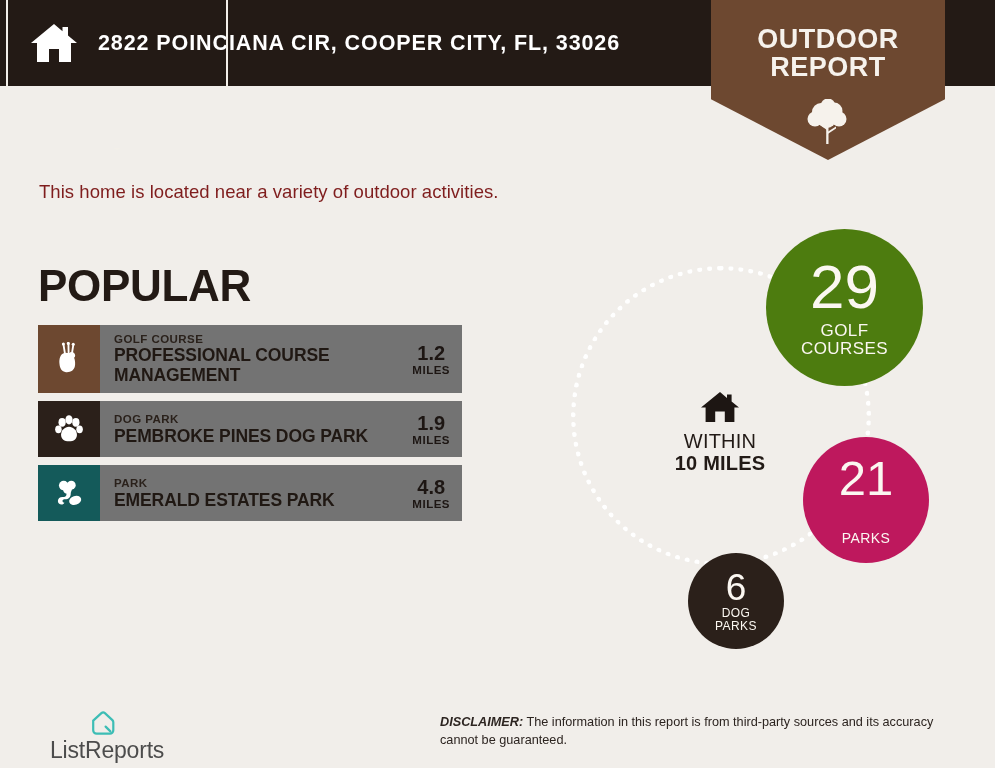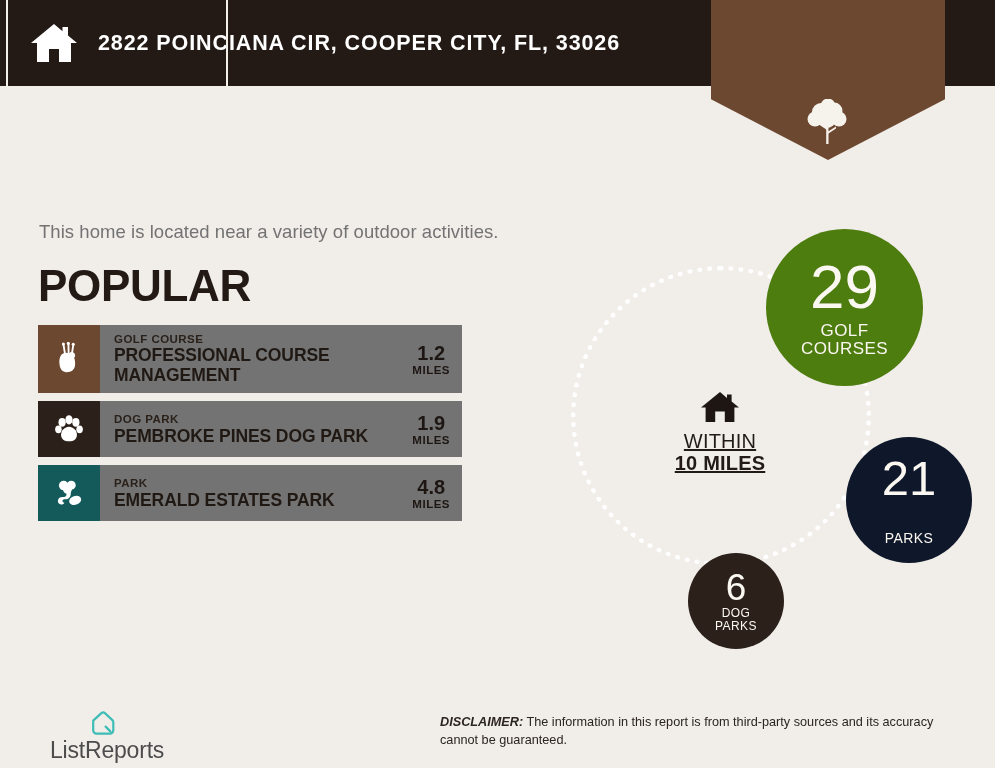--- a/index.html
+++ b/index.html
@@ -61,21 +61,21 @@
   .tree-ico { position:absolute; left:806px; top:99px; width:44px; height:46px; z-index:5; }
 
   
   .h1 {
     position:absolute; left:38px; top:122px;
     font-size:47px; font-weight:bold; letter-spacing:-0.6px;
     color:#231a15;
   }
   .sub {
     position:absolute; left:39px; top:181px;
-    font-size:18.5px; color:#737373; letter-spacing:0.05px;margin-top:40px;
+    font-size:18.5px; color:#7f1d1d; letter-spacing:0.05px;
   }
   .h2 {
     position:absolute; left:38px; top:261px;
     font-size:44px; font-weight:bold; letter-spacing:-0.3px;
     color:#231a15;
   }
 
   
   .rows { position:absolute; left:38px; top:325px; width:424px; }
   .row { display:flex; align-items:stretch; margin-bottom:8px; }
@@ -100,34 +100,34 @@
     border-radius:50%;
     border:5px dotted #ffffff;
     z-index:1;
   }
   .bubble {
     position:absolute; border-radius:50%; z-index:2;
     display:flex; flex-direction:column; align-items:center; justify-content:center;
     color:#fbf7f1; text-align:center;
   }
   .b-golf { left:766px; top:229px; width:157px; height:157px; background:#4d7c0f; }
-  .b-parks { left:846px; top:437px; width:126px; height:126px; background:#0f172a;gap:26px; }
+  .b-parks { left:803px; top:437px; width:126px; height:126px; background:#be185d;gap:26px; }
   .b-dog   { left:688px; top:553px; width:96px;  height:96px;  background:#2b201a; }
 
   .b-num { font-weight:normal; line-height:0.96; }
   .b-golf .b-num { font-size:62px; }
   .b-parks .b-num { font-size:49px; }
   .b-dog .b-num { font-size:37px; }
 
   .b-lab { font-weight:normal; line-height:1.06; letter-spacing:0.4px; }
   .b-golf .b-lab { font-size:17px; margin-top:5px; }
   .b-parks .b-lab { font-size:14px; margin-top:3px; }
   .b-dog .b-lab { font-size:12px; margin-top:2px; }
 
-  .within { position:absolute; left:640px; top:390px; width:160px; text-align:center; z-index:2;text-decoration:underline; }
+  .within { position:absolute; left:640px; top:390px; width:160px; text-align:center; z-index:2; }
   .within .ico { width:40px; height:34px; margin:0 auto 6px; display:block; }
   .within .l1 { font-size:20px; font-weight:normal; letter-spacing:0.2px; color:#221a16; line-height:1.12; }
   .within .l2 { font-size:20px; font-weight:bold; letter-spacing:0.2px; color:#221a16; line-height:1.12; }
 
   
   .logo { position:absolute; left:41px; top:710px; display:flex; align-items:center;flex-direction:column; }
   .logo .mark { width:27px; height:27px; flex:0 0 auto; }
   .logo .txt { margin-left:9px; font-size:23px; color:#4c4c4c; letter-spacing:-0.2px; }
   .disc {
     position:absolute; left:440px; top:713px; width:520px;
@@ -147,20 +147,24 @@
         <svg viewBox="0 0 48 44" width="48" height="44" aria-hidden="true">
           <path fill="#ffffff" d="M24 3 L1 22 L7 22 L7 41 L19 41 L19 28 L29 28 L29 41 L41 41 L41 22 L47 22 L38 14.6 L38 6 L32.5 6 L32.5 10.2 Z"></path>
         </svg>
       </span>
       <span class="addr">2822 POINCIANA CIR, COOPER CITY, FL, 33026</span>
     </div>
   </div>
 
   <div class="badge"></div>
   <div class="badge-liner"></div>
+  <div class="badge-txt">
+    <div>OUTDOOR</div>
+    <div>REPORT</div>
+  </div>
   <span class="tree-ico">
     <svg viewBox="0 0 44 46" width="44" height="46" aria-hidden="true">
       <g fill="#f6f2ec">
         <circle cx="15" cy="13" r="9"></circle>
         <circle cx="28" cy="12" r="8.5"></circle>
         <circle cx="22" cy="7" r="7.5"></circle>
         <circle cx="9" cy="20" r="7.5"></circle>
         <circle cx="33" cy="20" r="7.5"></circle>
         <circle cx="21" cy="20" r="9"></circle>
         <rect x="20.2" y="19" width="2.3" height="26"></rect>

